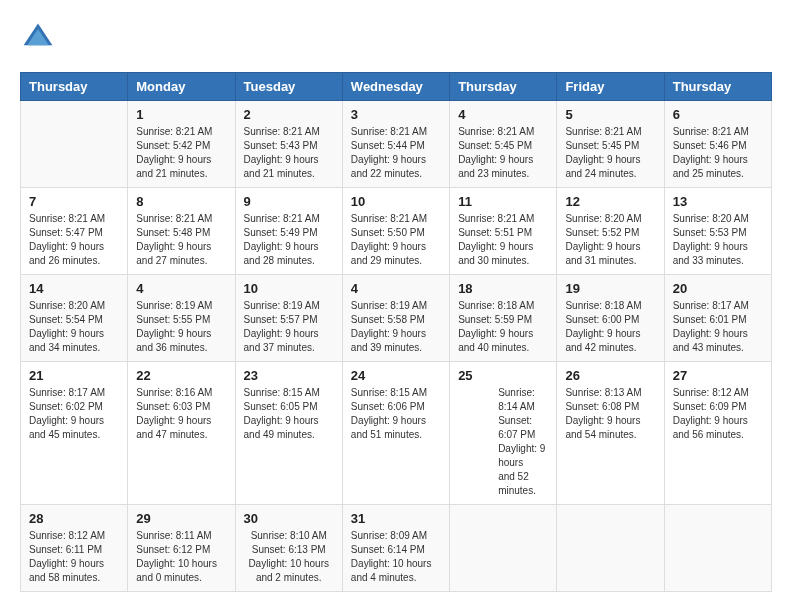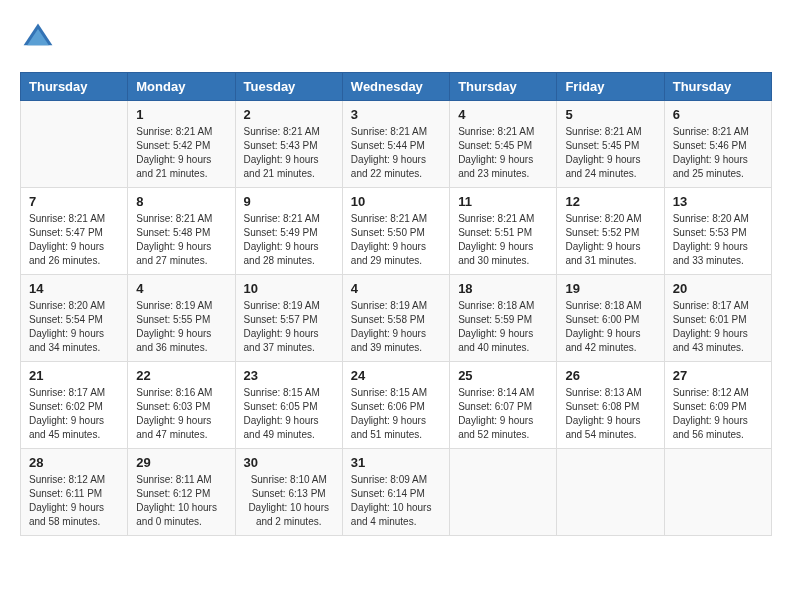--- a/index.html
+++ b/index.html
@@ -293,21 +293,21 @@
         </td>
         <td>
           <span class="day-number">24</span>
           <div class="day-info" style="white-space: pre-line;">Sunrise: 8:15 AM
 Sunset: 6:06 PM
 Daylight: 9 hours
 and 51 minutes.</div>
         </td>
         <td>
           <span class="day-number">25</span>
-          <div class="day-info" style="white-space: pre-line;">Sunrise: 8:14 AM
+          <div class="day-info" style="white-space: pre-line; margin-left: 40px;">Sunrise: 8:14 AM
 Sunset: 6:07 PM
 Daylight: 9 hours
 and 52 minutes.</div>
         </td>
         <td>
           <span class="day-number">26</span>
           <div class="day-info" style="white-space: pre-line;">Sunrise: 8:13 AM
 Sunset: 6:08 PM
 Daylight: 9 hours
 and 54 minutes.</div>

